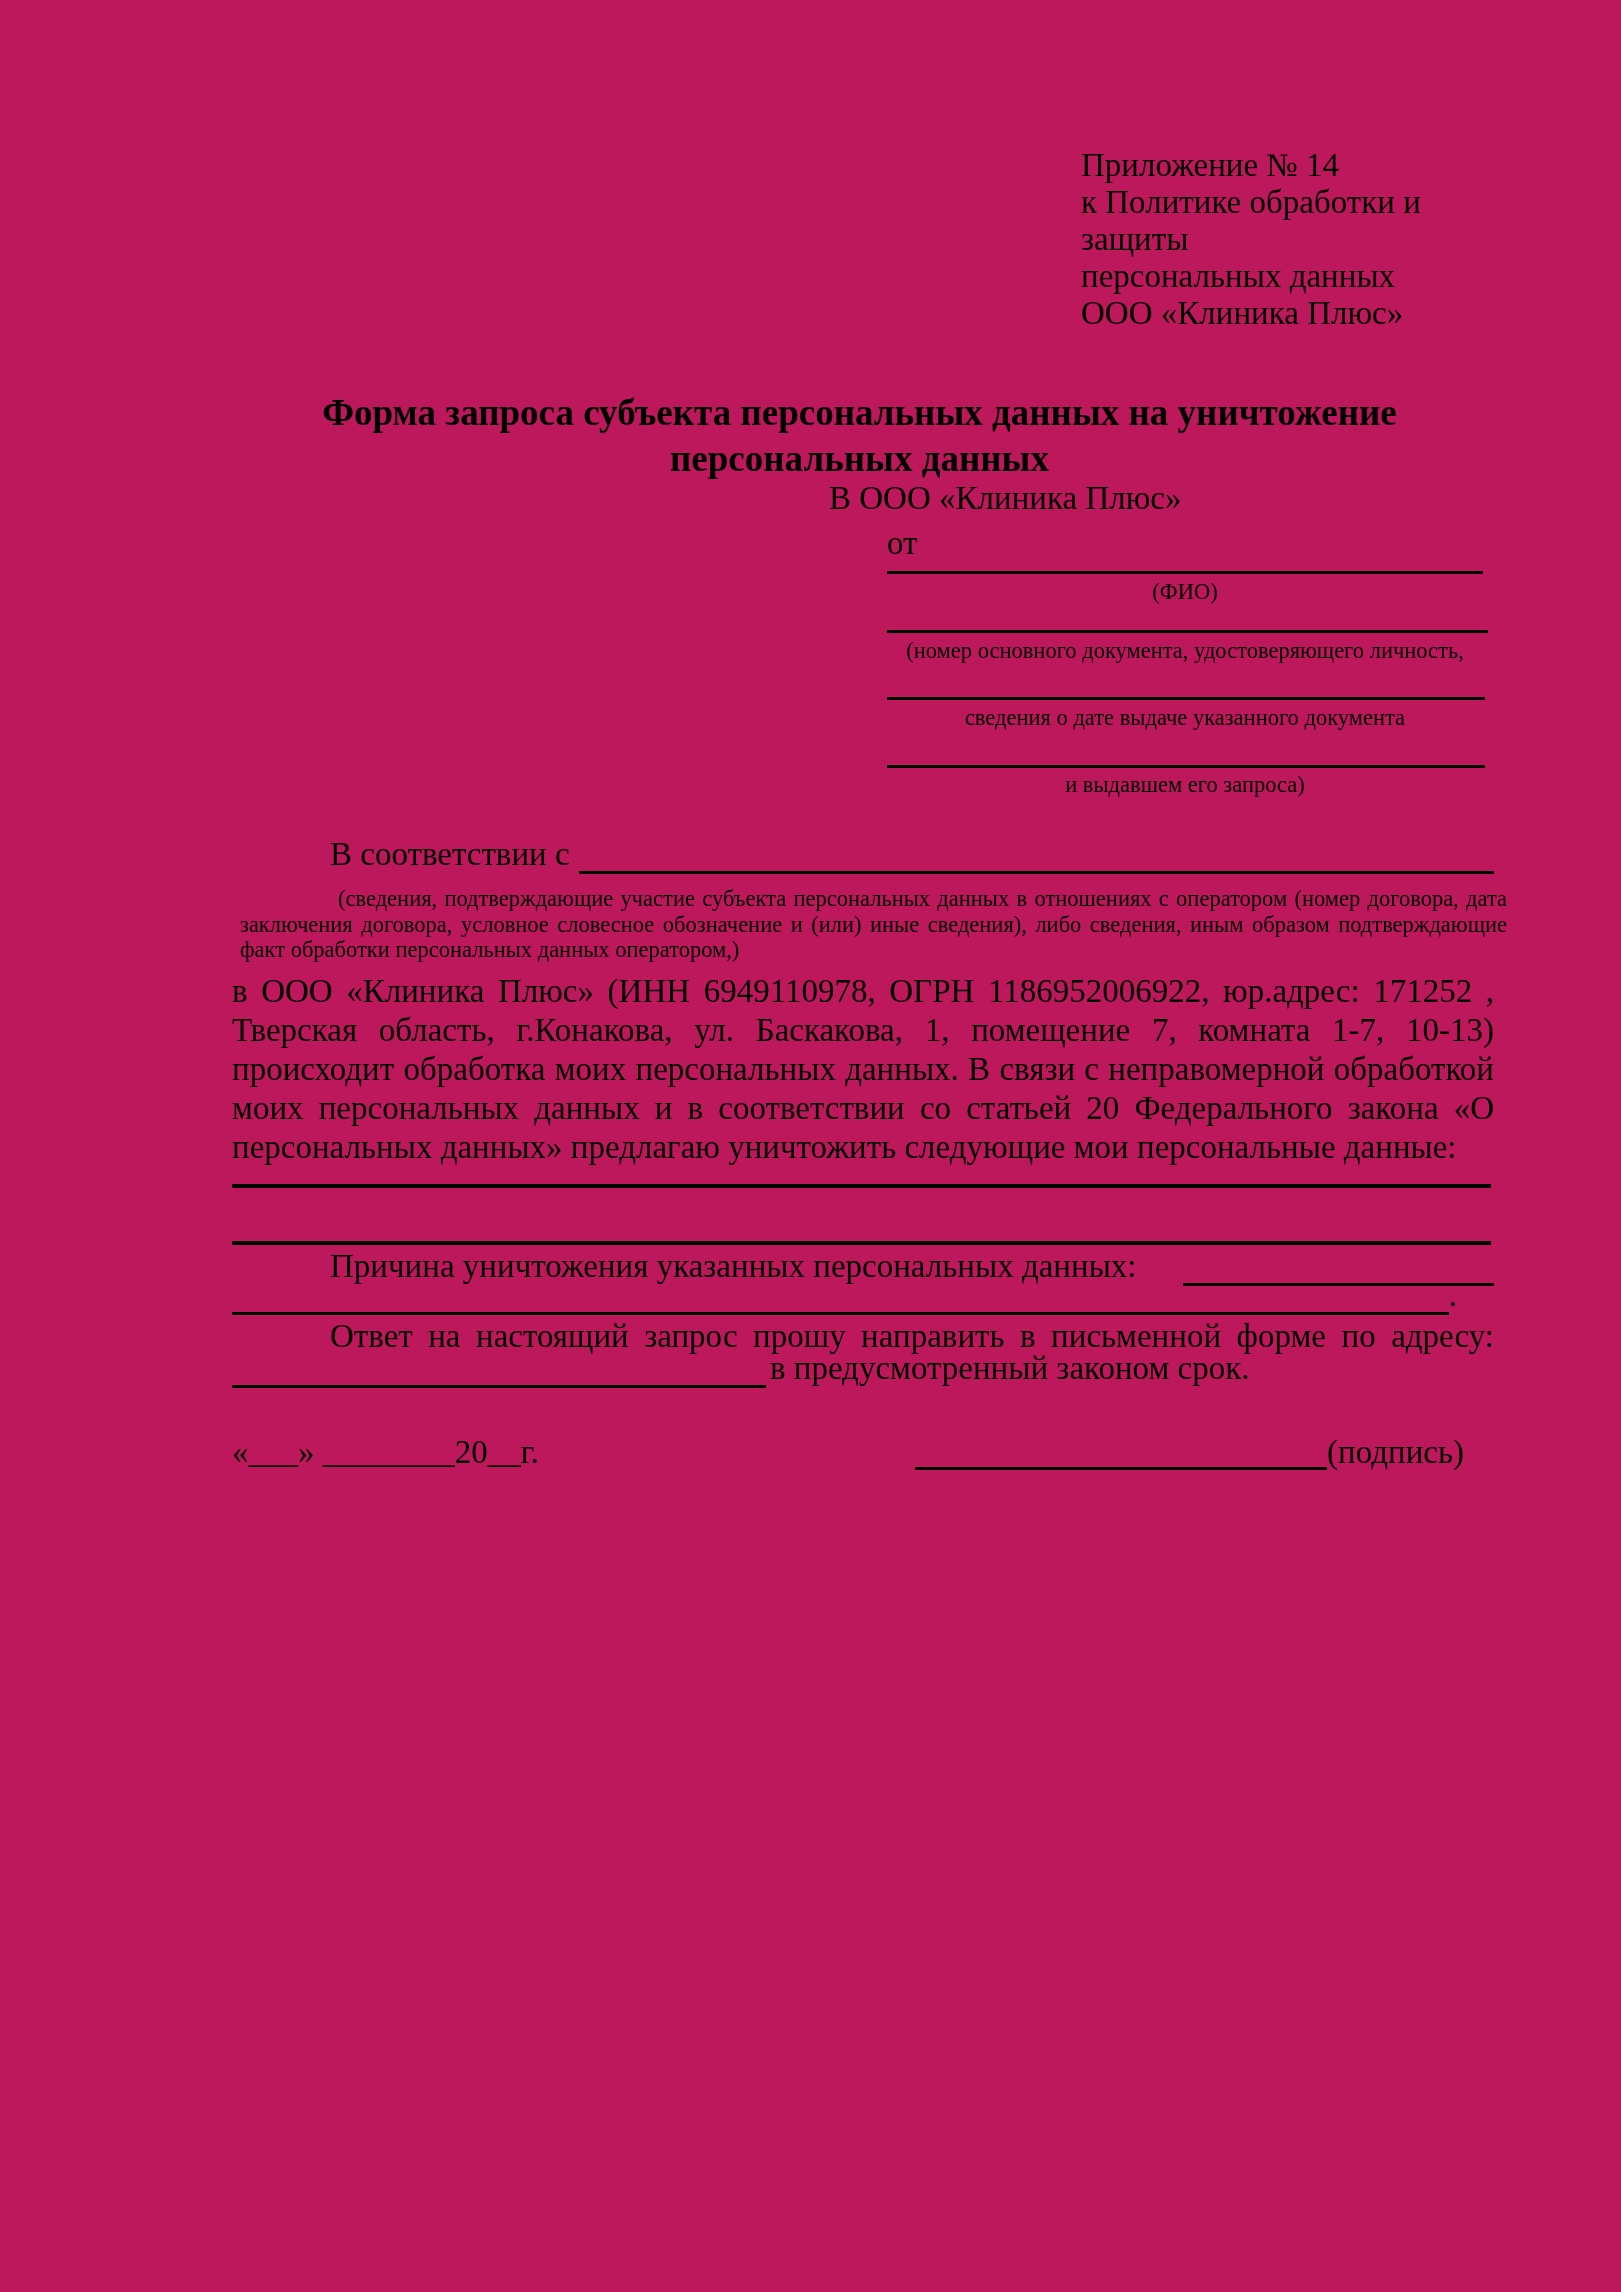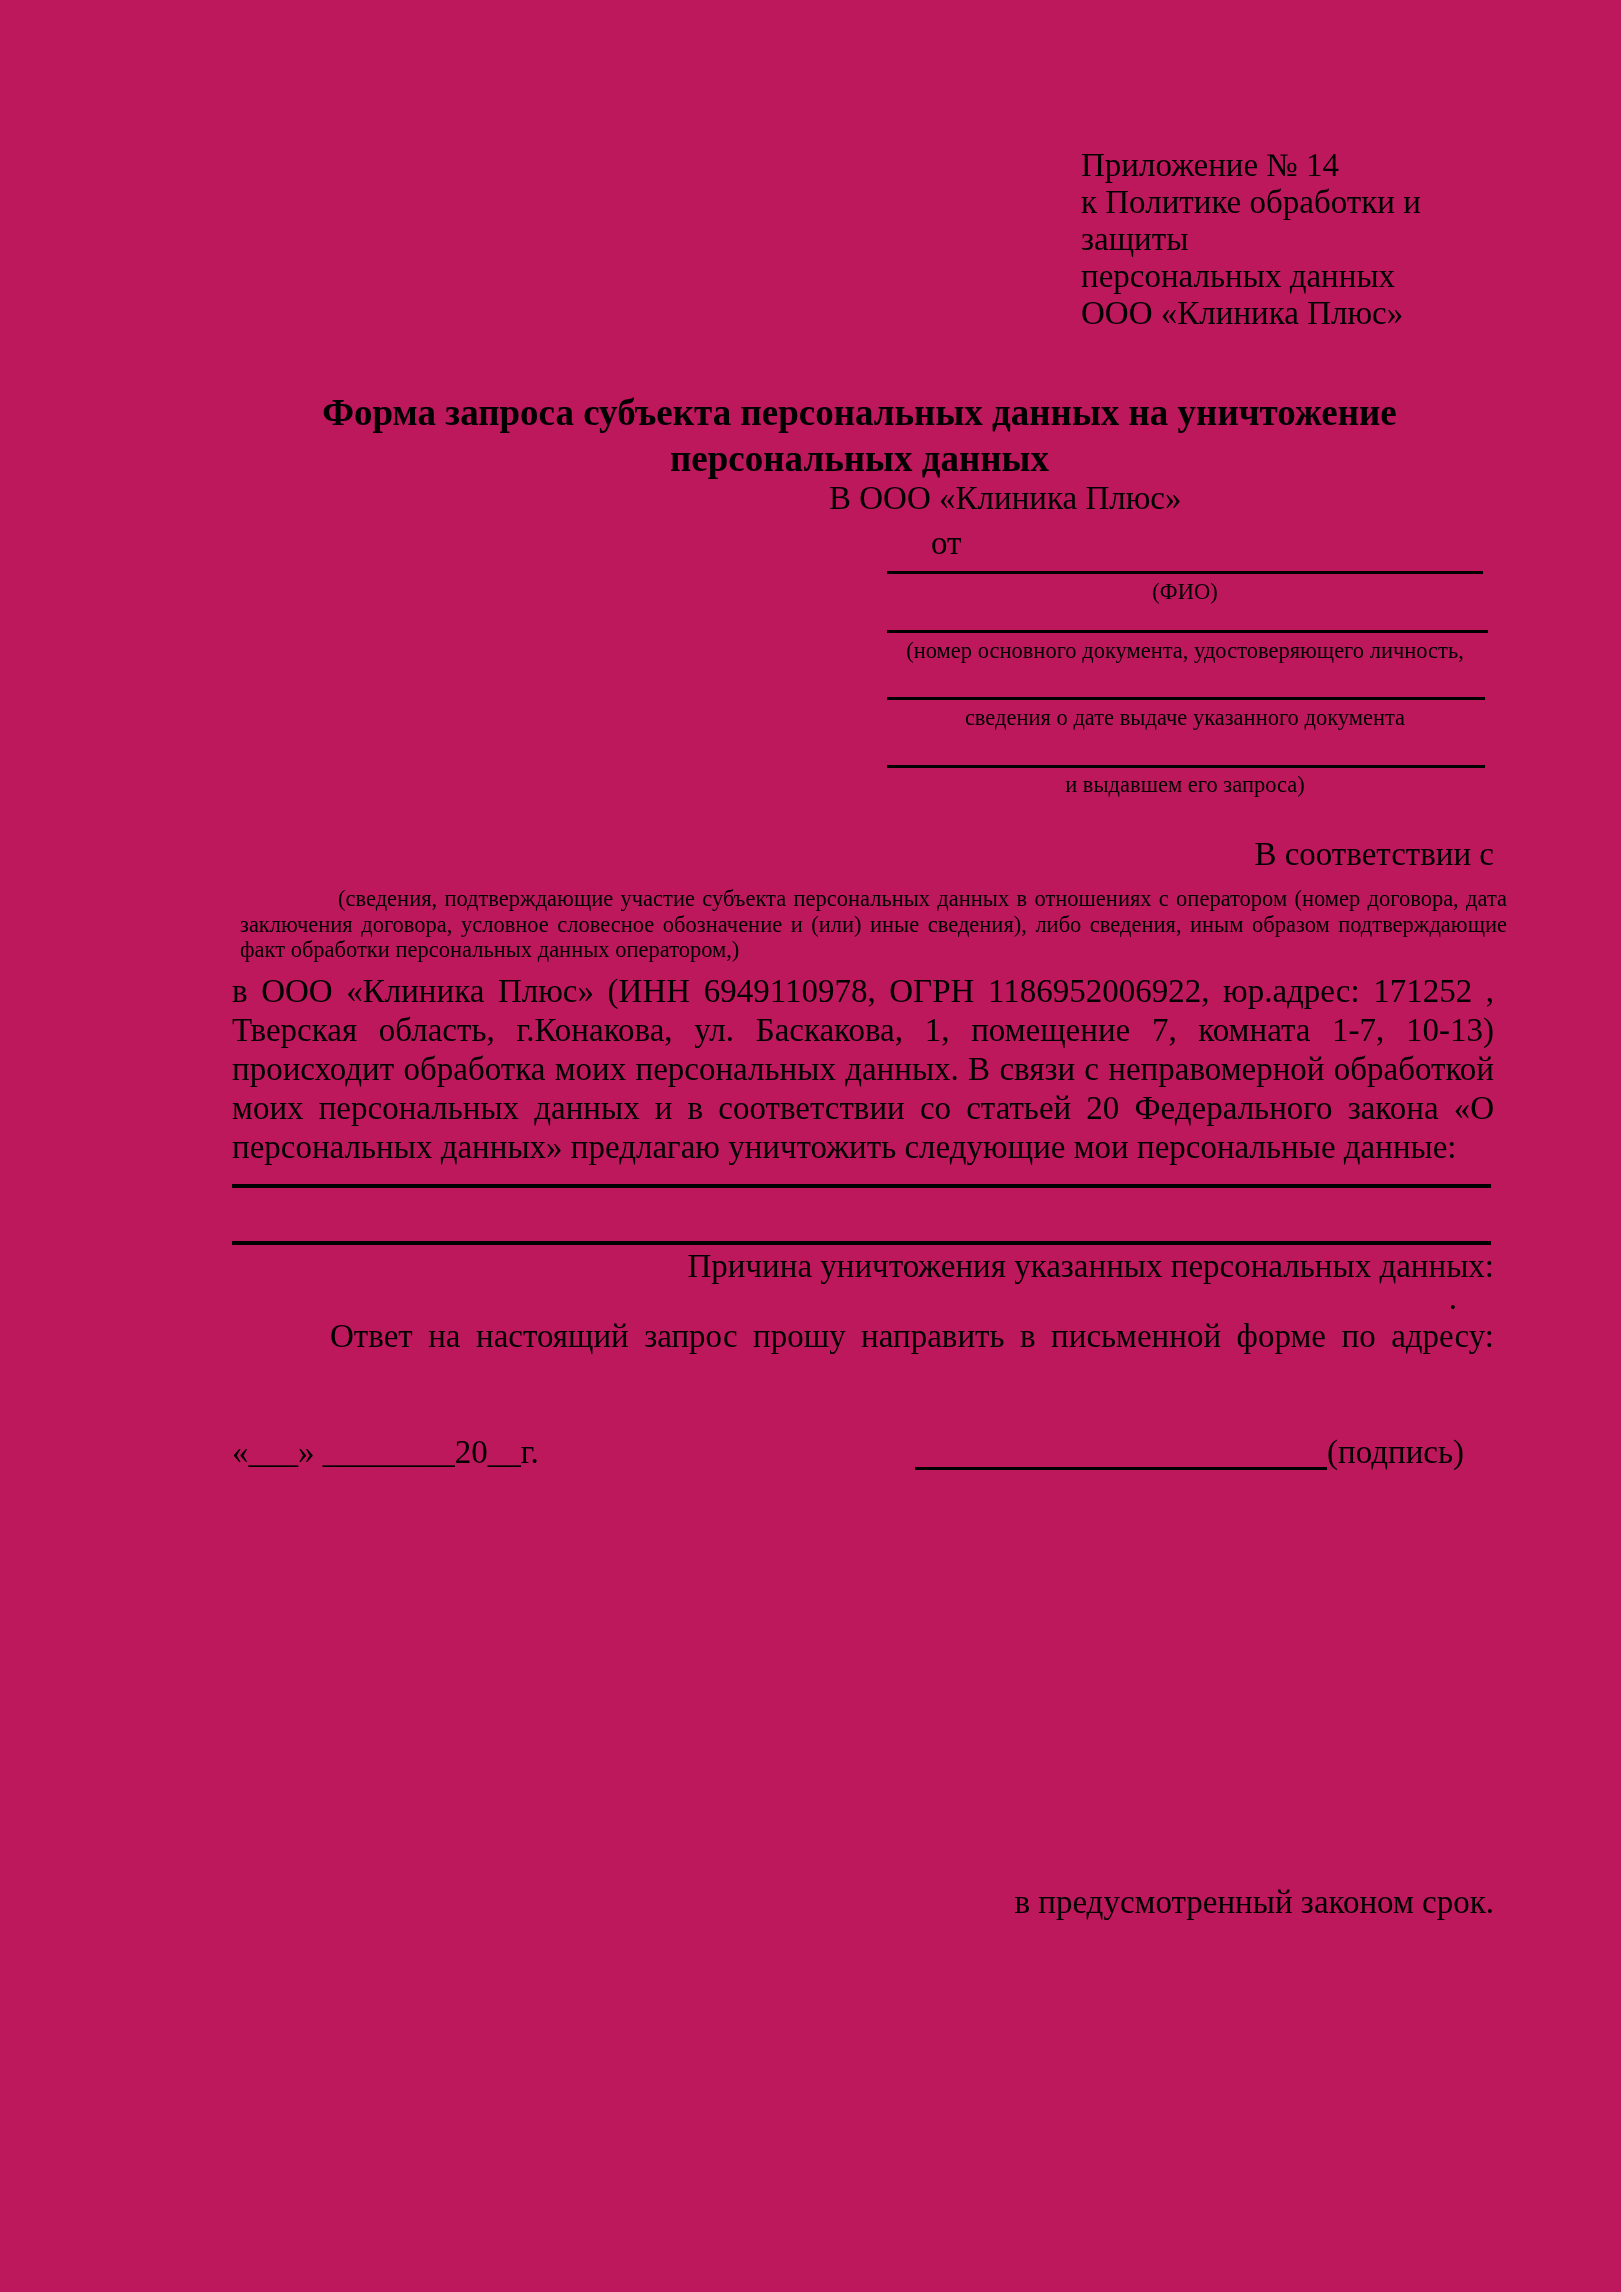--- a/index.html
+++ b/index.html
@@ -19,32 +19,32 @@
   .appendix { left:1081px; top:147px; width:451px; line-height:37px; }
 
   
   .title {
     left:230px; top:390px; width:1259px;
     font-weight:bold; font-size:37px; line-height:46px;
     text-align:center;
   }
 
   .addressee { left:829px; top:479px; line-height:39px; }
-  .from-label { left:887px; top:524px; line-height:39px;margin-left:44px; }
+  .from-label { left:887px; top:524px; line-height:39px; }
 
   .hline { position:absolute; background:#000; height:2.9px; }
   .hline.thick { height:3.9px; }
 
   .caption {
     position:absolute; width:596px; left:887px;
     font-size:22.5px; line-height:27.4px; text-align:center;
   }
 
   
-  .blank-row { display:flex; align-items:flex-end;flex-direction:column; }
+  .blank-row { display:flex; align-items:flex-end; }
   .fill { flex:1 1 auto; border-bottom:3.9px solid #000; }
   .according-row { left:232px; top:835px; width:1262px; padding-left:98px; line-height:39px; }
   .according-row .fill { margin-left:9.8px; }
 
   .footnote {
     left:232px; top:886px; width:1267px;
     font-size:22.5px; line-height:25.5px;
     text-align:justify; text-indent:98px;margin-left:8px;
   }
 

